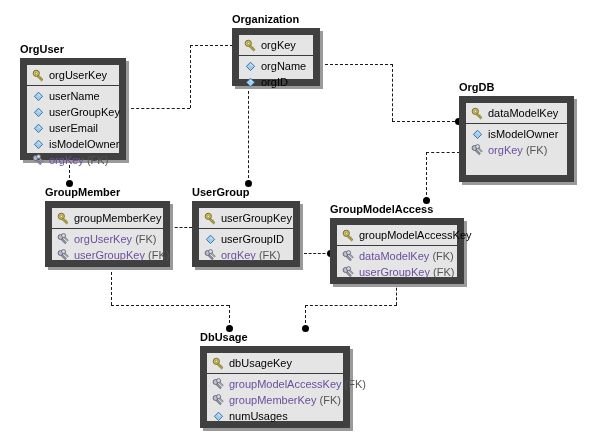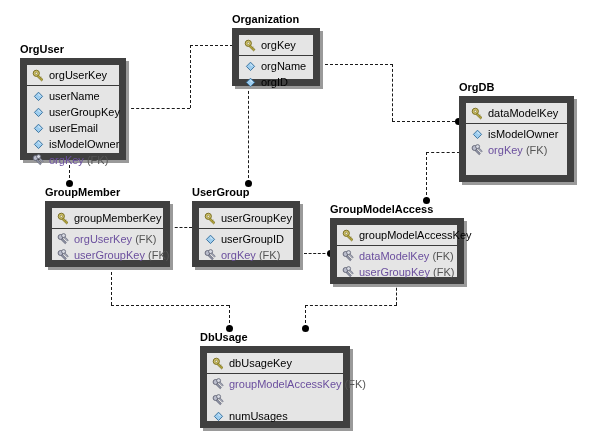--- a/index.html
+++ b/index.html
@@ -464,20 +464,21 @@
         </div>
         <div class="row">
           <span class="icon">
               <svg width="13" height="13" viewBox="0 0 13 13">
                 <circle cx="3.6" cy="4" r="2.5" fill="#b9bccb" stroke="#5c5f70" stroke-width=".9"></circle>
                 <path d="M5.3 5.5 L9.4 9.5 L8.2 10.7 L4.1 6.7 Z" fill="#8f93a6" stroke="#5c5f70" stroke-width=".7"></path>
                 <circle cx="6.6" cy="2.6" r="2" fill="#d7d9e2" stroke="#5c5f70" stroke-width=".8"></circle>
                 <path d="M7.9 3.8 L11.3 7.1 L10.4 8 L7 4.7 Z" fill="#aeb2c2" stroke="#5c5f70" stroke-width=".6"></path>
               </svg>
             </span>
+          <span class="row-label fk"><span>groupMemberKey</span><span class="fk-tag"> (FK)</span></span>
         </div>
         <div class="row">
           <span class="icon">
               <svg width="13" height="13" viewBox="0 0 13 13">
                 <path d="M6.5 2.2 L10.6 6.4 L6.5 10.6 L2.4 6.4 Z" fill="#9ecdee" stroke="#3f77a3" stroke-width="1"></path>
                 <path d="M6.5 3.4 L9.4 6.4 L6.5 5.2 Z" fill="#d9eefb"></path>
               </svg>
             </span>
           <span class="row-label">numUsages</span>
         </div>

